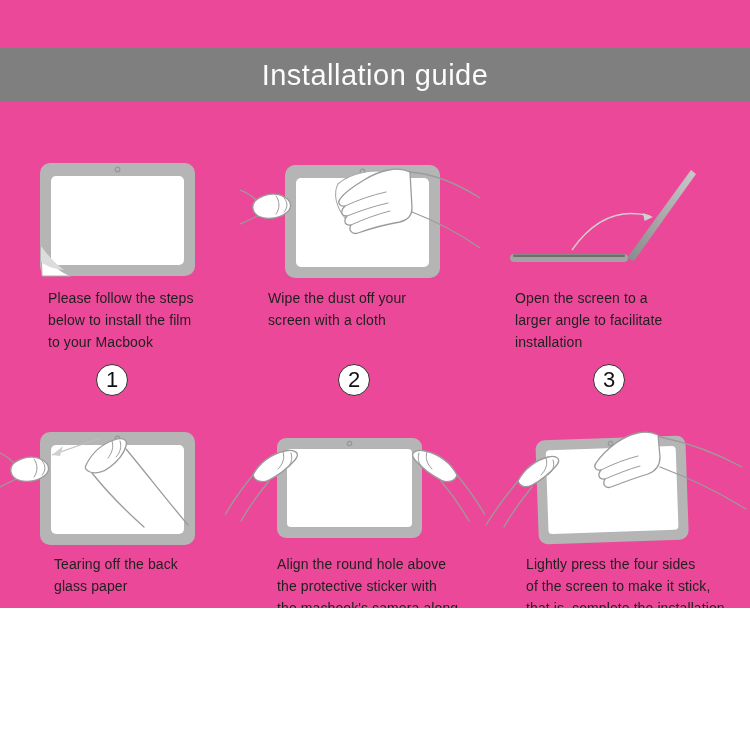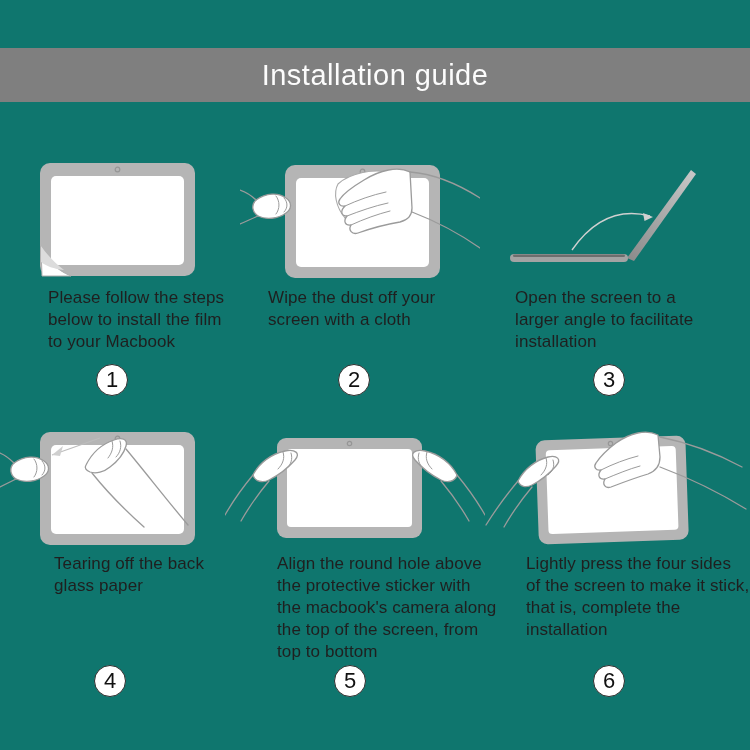--- a/index.html
+++ b/index.html
@@ -1,29 +1,29 @@
 <!DOCTYPE html>
 <html><head>
 <meta charset="utf-8">
 <style>
   html,body{margin:0;padding:0;background:#fff;}
   .page{
-    position:relative;width:750px;height:750px;background:#0f766e;overflow:hidden;
+    position:relative;width:750px;height:608px;background:#ec4899;overflow:hidden;
     font-family:"Liberation Sans",sans-serif;
   }
   .header{
     position:absolute;left:0;top:48px;width:750px;height:54px;background:#7f7f7f;
     display:flex;align-items:center;justify-content:center;
   }
   .header span{
     color:#fcfcfc;font-size:29px;letter-spacing:0.5px;
   }
   .illu{position:absolute;}
   .cap{
-    position:absolute;font-size:17px;line-height:22px;color:#1f1f1f;
+    position:absolute;font-size:14px;line-height:22px;color:#1f1f1f;
     white-space:pre-line;letter-spacing:0.1px;
   }
   .num{
     position:absolute;width:32px;height:32px;border:1.6px solid #2e2e2e;border-radius:50%;
     display:flex;align-items:center;justify-content:center;box-sizing:border-box;
     background:#fff;
   }
   .num span{font-size:22px;color:#111;line-height:1;}
   .lineart{fill:none;stroke:#9b9b9b;stroke-width:1.3;stroke-linecap:round;stroke-linejoin:round;}
   .handfill{fill:#ffffff;stroke:#9b9b9b;stroke-width:1.3;stroke-linejoin:round;}

